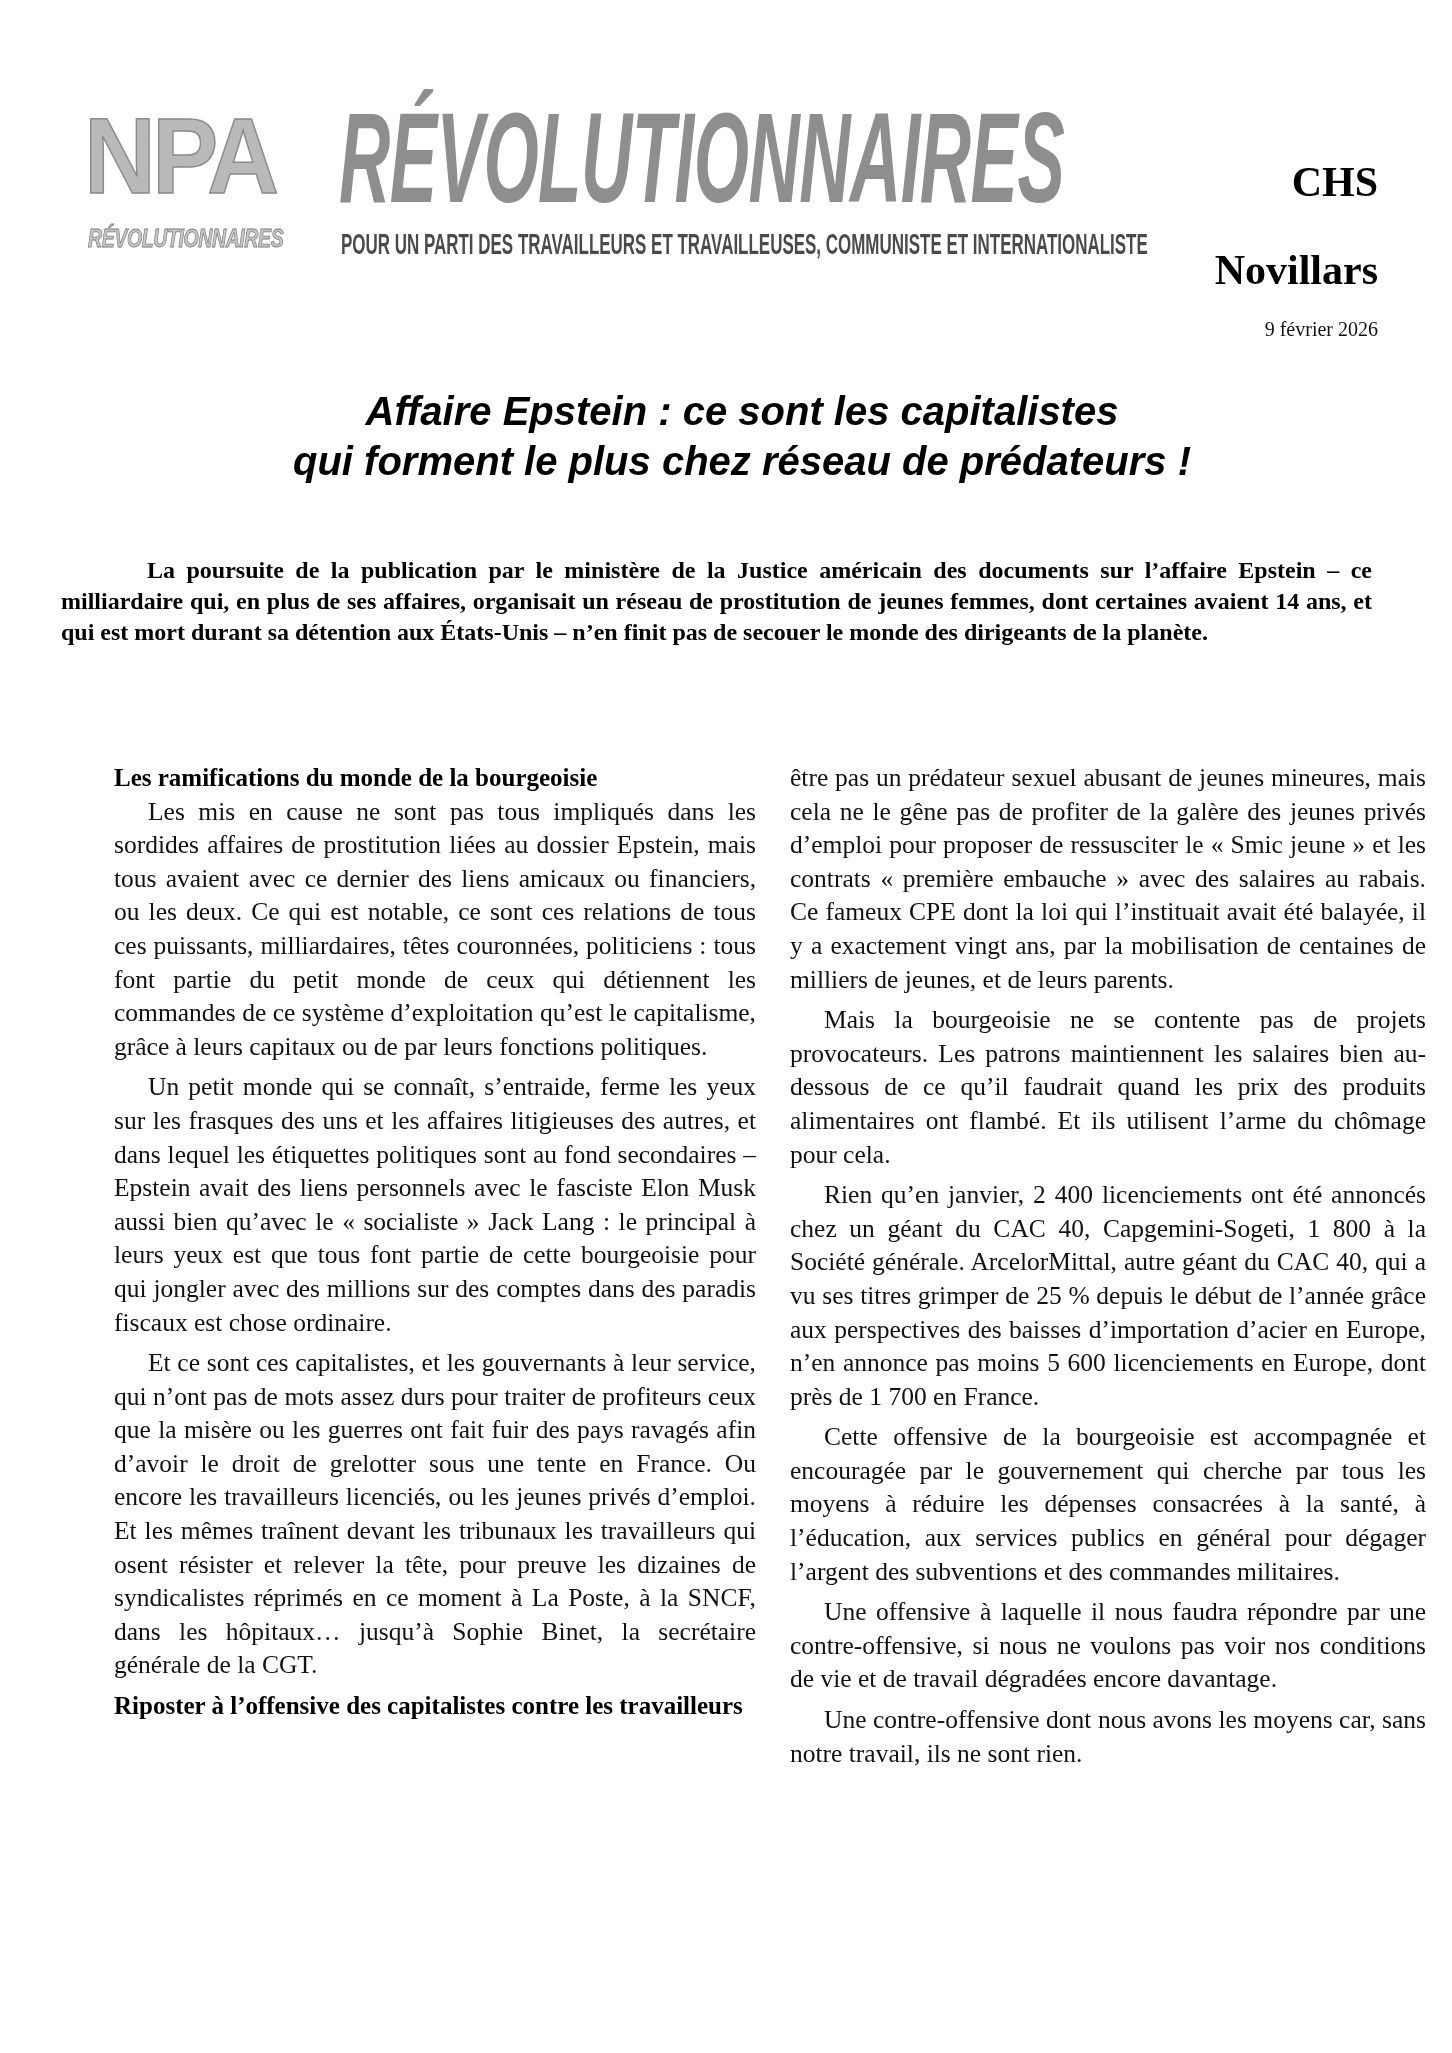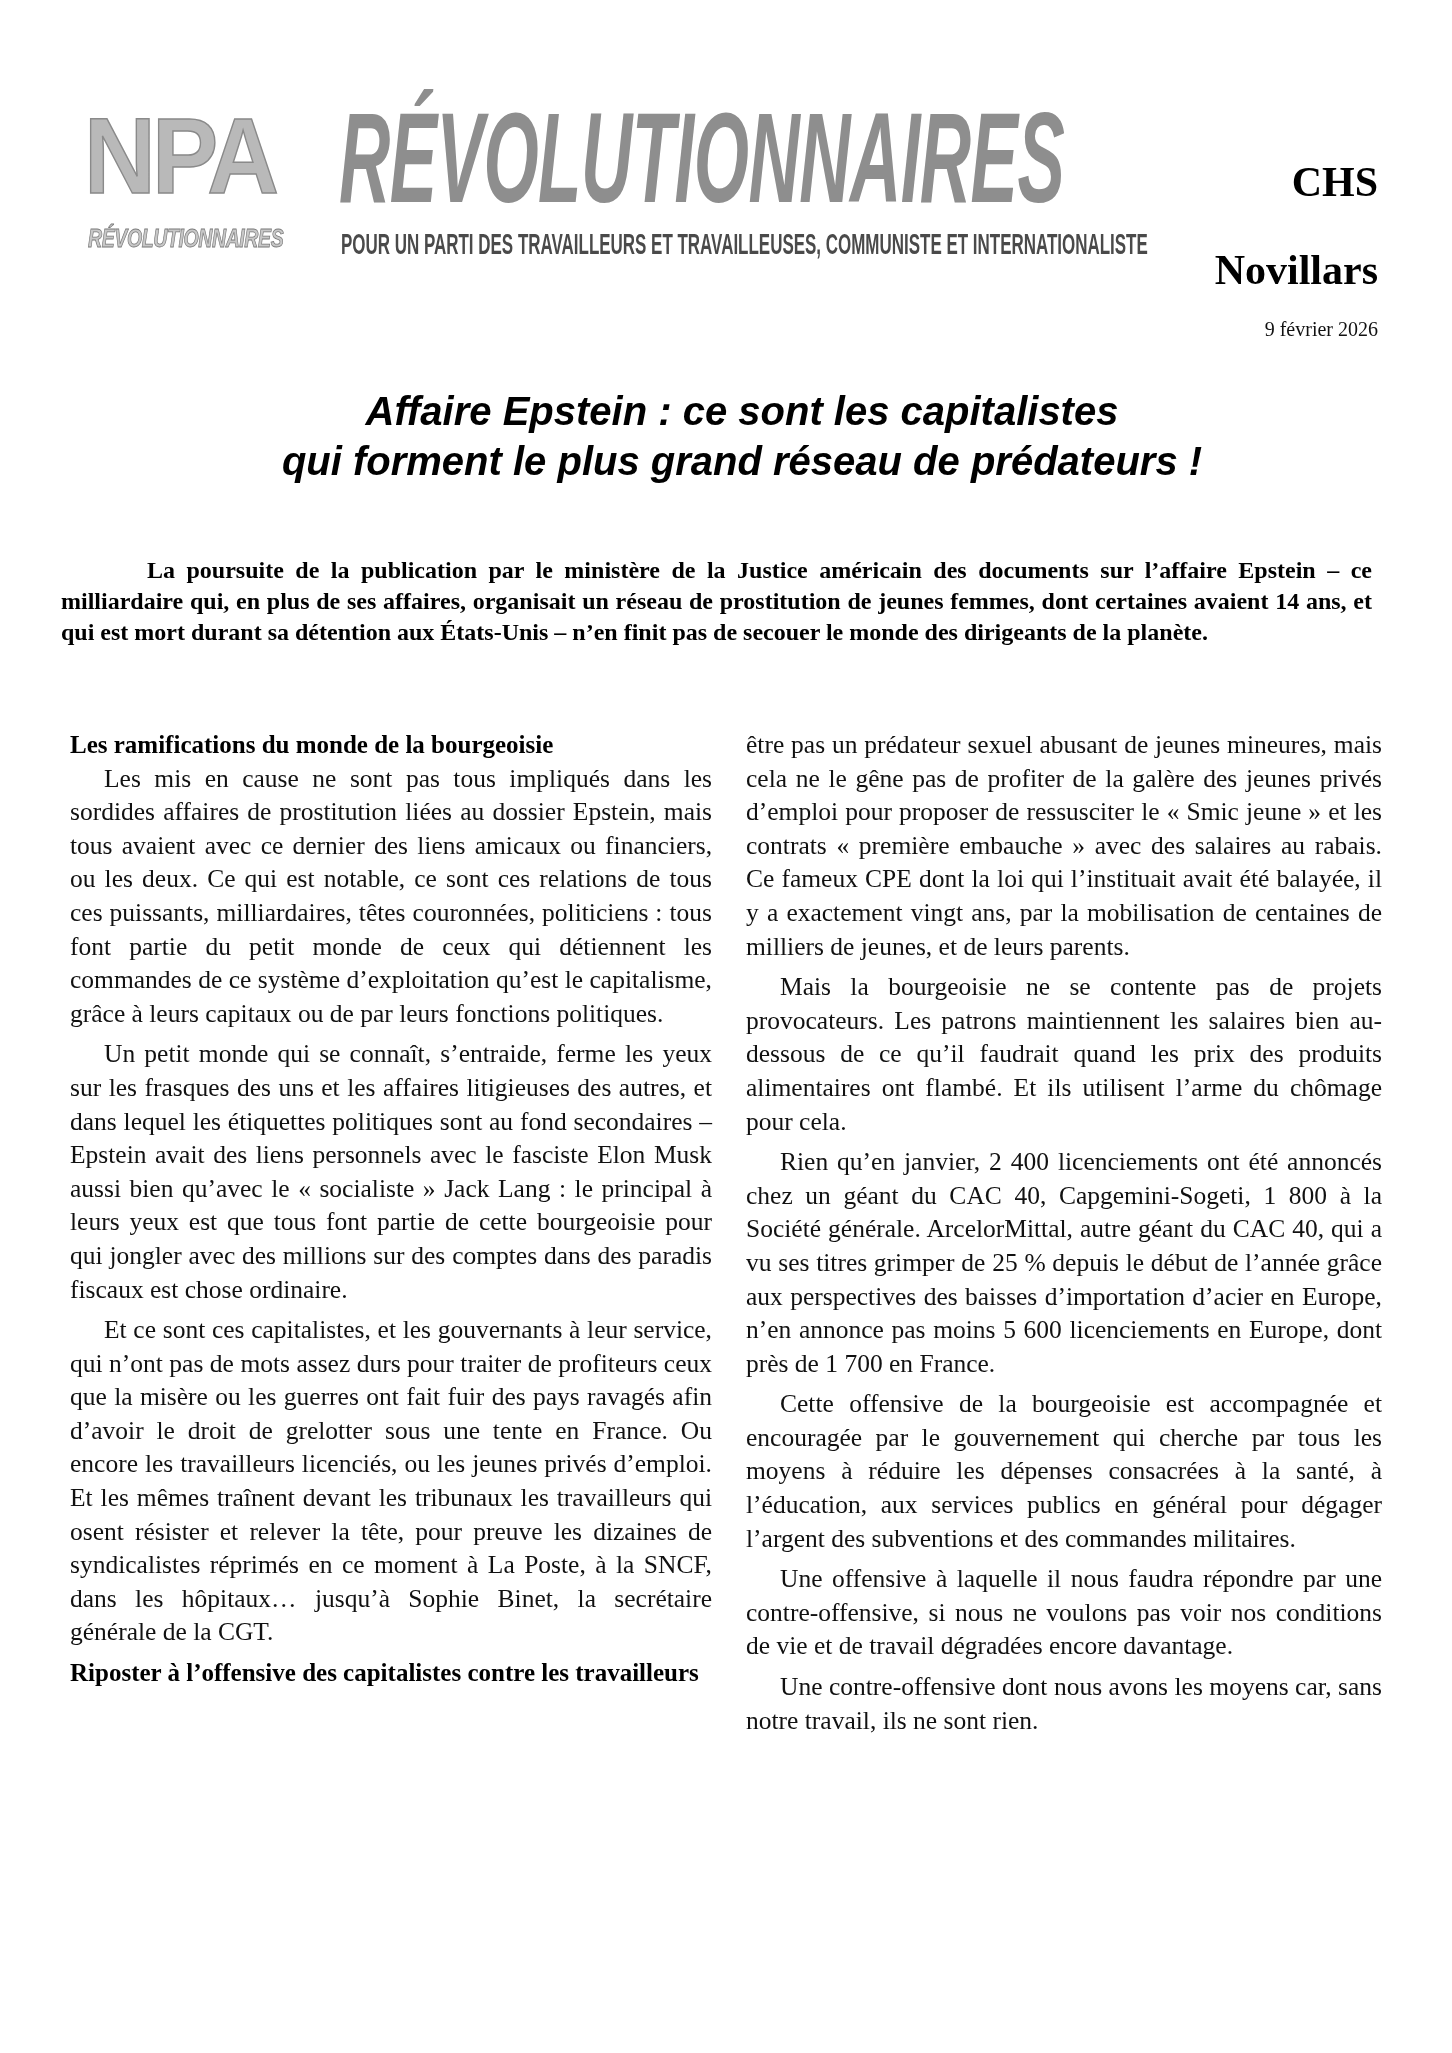--- a/index.html
+++ b/index.html
@@ -144,27 +144,28 @@
     font-size: 24px;
     line-height: 31px;
     text-align: justify;
     text-indent: 86px;
     color: #000000;
   }
 
   
   .col {
     position: absolute;
-    top: 728px;
+    top: 761px;
     width: 642px;
     font-family: "Liberation Serif", serif;
     font-size: 25.5px;
     line-height: 33.6px;
     text-align: justify;
     color: #111111;
+    margin-left: 44px;
   }
   .col-left { left: 70px; }
   .col-right { left: 746px; width: 636px; }
 
   .col h2 {
     margin: 0;
     font-weight: bold;
     font-size: 25px;
     line-height: 33.6px;
     color: #000000;
@@ -191,21 +192,21 @@
 </div>
 
 <div class="site-block">
   <div class="site-name">CHS</div>
   <div class="site-name">Novillars</div>
   <div class="issue-date">9 février 2026</div>
 </div>
 
 <h1 class="headline" style="margin:0;">
   <span>Affaire Epstein : ce sont les capitalistes</span>
-  <span>qui forment le plus grand réseau de prédateurs !</span>
+  <span>qui forment le plus chez réseau de prédateurs !</span>
 </h1>
 
 <div class="intro">La poursuite de la publication par le ministère de la Justice américain des documents sur l’affaire Epstein – ce milliardaire qui, en plus de ses affaires, organisait un réseau de prostitution de jeunes femmes, dont certaines avaient 14 ans, et qui est mort durant sa détention aux États-Unis – n’en finit pas de secouer le monde des dirigeants de la planète.</div>
 
 <div class="col col-left">
   <h2>Les ramifications du monde de la bourgeoisie</h2>
   <p>Les mis en cause ne sont pas tous impliqués dans les sordides affaires de prostitution liées au dossier Epstein, mais tous avaient avec ce dernier des liens amicaux ou financiers, ou les deux. Ce qui est notable, ce sont ces relations de tous ces puissants, milliardaires, têtes couronnées, politiciens : tous font partie du petit monde de ceux qui détiennent les commandes de ce système d’exploitation qu’est le capitalisme, grâce à leurs capitaux ou de par leurs fonctions politiques.</p>
   <p>Un petit monde qui se connaît, s’entraide, ferme les yeux sur les frasques des uns et les affaires litigieuses des autres, et dans lequel les étiquettes politiques sont au fond secondaires – Epstein avait des liens personnels avec le fasciste Elon Musk aussi bien qu’avec le « socialiste » Jack Lang : le principal à leurs yeux est que tous font partie de cette bourgeoisie pour qui jongler avec des millions sur des comptes dans des paradis fiscaux est chose ordinaire.</p>
   <p>Et ce sont ces capitalistes, et les gouvernants à leur service, qui n’ont pas de mots assez durs pour traiter de profiteurs ceux que la misère ou les guerres ont fait fuir des pays ravagés afin d’avoir le droit de grelotter sous une tente en France. Ou encore les travailleurs licenciés, ou les jeunes privés d’emploi. Et les mêmes traînent devant les tribunaux les travailleurs qui osent résister et relever la tête, pour preuve les dizaines de syndicalistes réprimés en ce moment à La Poste, à la SNCF, dans les hôpitaux… jusqu’à Sophie Binet, la secrétaire générale de la CGT.</p>
   <h2 class="second">Riposter à l’offensive des capitalistes contre les travailleurs</h2>

